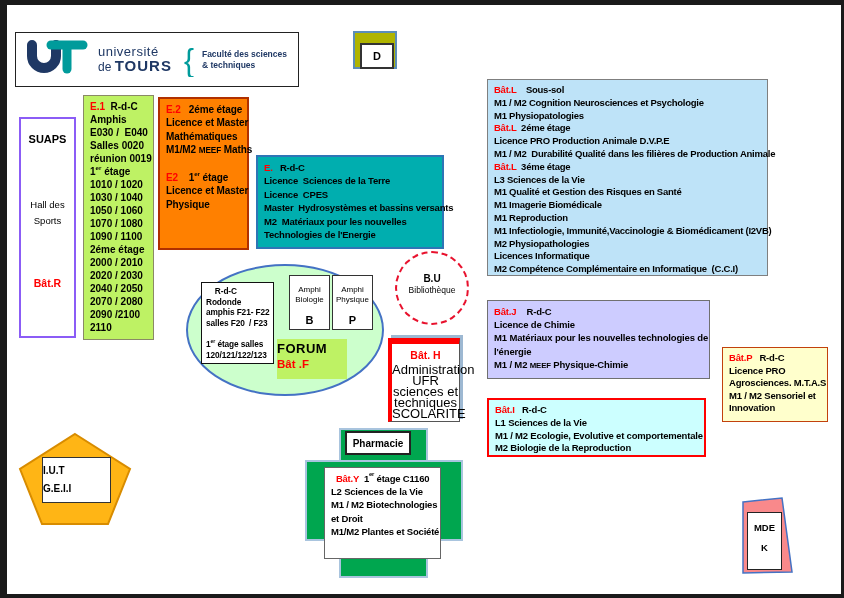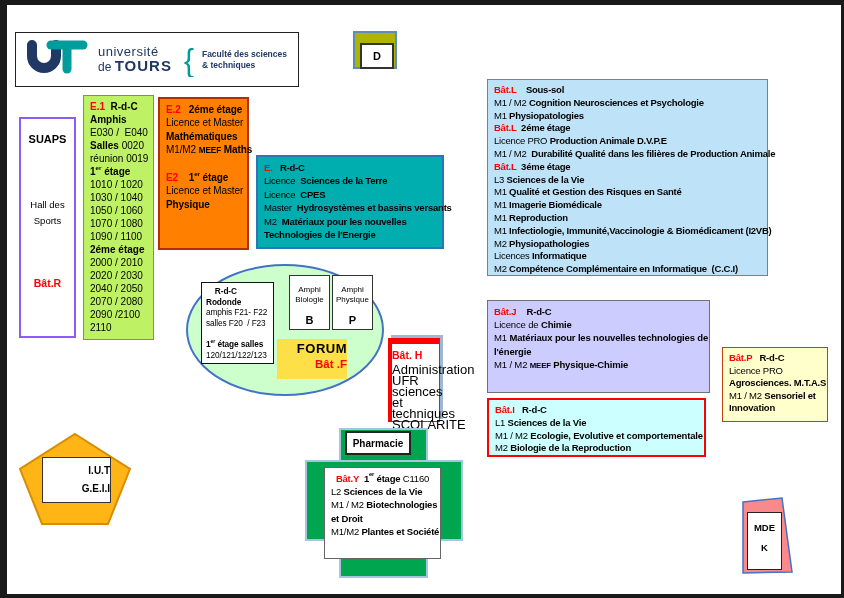--- a/index.html
+++ b/index.html
@@ -2,21 +2,21 @@
 <html><head>
 <meta charset="utf-8">
 <style>
   html,body{margin:0;padding:0;background:#fff;font-family:"Liberation Sans",sans-serif;}
   .page{position:relative;width:844px;height:598px;background:#fff;overflow:hidden;}
   .abs{position:absolute;box-sizing:border-box;}
   .bar{background:#1a1a1a;}
   .ln{white-space:pre;}
   .sg-r{color:#f00;font-weight:bold;}
   .sg-b{font-weight:bold;}
-  .sg-n{font-weight:normal;}
+  .sg-n{font-weight:bold;}
   .sg-m{font-weight:bold;font-size:82%;}
   .sg-sup{font-weight:bold;font-size:62%;vertical-align:top;line-height:1;}
 
   
   .logo-box{left:15px;top:32px;width:284px;height:55px;background:#fff;border:1px solid #222;display:flex;align-items:center;padding:4px 6px;}
   .logo-text{color:#1F3864;line-height:1;margin-left:2px;}
   .logo-univ{font-size:13px;letter-spacing:.5px;}
   .logo-de{font-size:12px;}
   .logo-tours{font-size:15px;font-weight:bold;letter-spacing:1px;}
   .logo-brace{color:#009B9B;font-size:30px;font-weight:200;margin:0 8px 0 12px;transform:scaleY(1.05);}
@@ -35,60 +35,60 @@
   
   .lbox{padding:4px 6px;font-size:10px;}
   .e1{left:83px;top:95px;width:71px;height:245px;background:#bef264;border:1px solid #8a8a66;}
   .e1 .ln{line-height:13px;}
   .e2{left:158px;top:97px;width:91px;height:153px;background:#FF8000;border:2px solid #B03000;}
   .e2 .ln{line-height:13.4px;letter-spacing:-.1px;}
   .teal{left:256px;top:155px;width:188px;height:94px;background:#00AEAF;border:2px solid #2E75B6;font-size:9.5px;}
   .teal .ln{line-height:13.4px;letter-spacing:-.2px;}
   .batl{left:487px;top:79px;width:281px;height:197px;background:#BEE3F8;border:1px solid #7f7f7f;font-size:9.5px;}
   .batl .ln{line-height:12.8px;letter-spacing:-.25px;}
-  .batj{left:487px;top:300px;width:223px;height:93px;background:#CDCCFF;border:1.5px solid #707070;font-size:9.5px;}
+  .batj{left:487px;top:300px;width:223px;height:79px;background:#CDCCFF;border:1.5px solid #707070;font-size:9.5px;}
   .batj .ln{line-height:13.2px;letter-spacing:-.15px;}
   .batp{left:722px;top:347px;width:106px;height:75px;background:#FFFFCC;border:1px solid #c2410c;font-size:9.5px;}
   .batp .ln{line-height:12.6px;letter-spacing:-.2px;}
   .bati{left:487px;top:398px;width:219px;height:59px;background:#CCFFFF;border:2px solid #f00;font-size:9.5px;}
   .bati .ln{line-height:12.8px;letter-spacing:-.2px;}
   .baty{left:324px;top:467px;width:117px;height:92px;background:#fff;border:1.5px solid #666;font-size:9.5px;}
   .baty .ln{line-height:13.2px;letter-spacing:-.2px;}
 
   
   .forum-ellipse{left:186px;top:264px;width:198px;height:132px;background:#CCFFCC;border:2px solid #4472C4;border-radius:50%;}
   .rodonde{left:201px;top:282px;width:73px;height:82px;background:#fff;border:1.5px solid #111;font-size:8.3px;padding:3px 4px;}
   .rodonde .ln{line-height:10.6px;letter-spacing:-.1px;}
   .amphi{background:#fff;border:1.5px solid #333;text-align:center;font-size:8px;line-height:1.25;padding-top:9px;}
   .amphi .letter{font-size:11px;font-weight:bold;margin-top:9px;}
   .amphi-b{left:289px;top:275px;width:41px;height:55px;}
   .amphi-p{left:332px;top:275px;width:41px;height:55px;}
-  .forum-label{left:277px;top:339px;width:70px;height:40px;background:#fde047;text-align:right;}
+  .forum-label{left:277px;top:339px;width:70px;height:40px;background:#bef264;text-align:left;}
   .forum-label .f{font-weight:bold;font-size:13px;letter-spacing:.5px;margin-top:2px;}
   .forum-label .bf{color:#f00;font-weight:bold;font-size:11.5px;margin-top:2px;}
 
   
   .bu{left:395px;top:251px;width:74px;height:74px;background:#fff;border:2px dashed #E8112D;border-radius:50%;text-align:center;}
   .bu .t{font-weight:bold;font-size:10px;margin-top:20px;}
   .bu .s{font-size:8.5px;margin-top:1px;}
 
   
-  .bath{left:388px;top:338px;width:52px;height:84px;background:#fff;border:1.5px solid #555;border-top:6px solid #f00;border-left:4px solid #f00;box-shadow:3px -3px 0 0 #9DB8D2;text-align:left;}
+  .bath{left:388px;top:338px;width:72px;height:84px;background:#fff;border:1.5px solid #555;border-top:6px solid #f00;border-left:4px solid #f00;box-shadow:3px -3px 0 0 #9DB8D2;text-align:center;}
   .bath .t{color:#f00;font-weight:bold;font-size:10.5px;margin-top:5px;}
   .bath .s{font-size:13px;line-height:11px;margin-top:3px;}
 
   
   .cross{background:#00A64F;border:2px solid #A9C4DE;}
   .cross-v{left:339px;top:428px;width:89px;height:150px;}
   .cross-h{left:305px;top:460px;width:158px;height:81px;}
   .cross-patch{left:342px;top:463px;width:83px;height:75px;background:#00A64F;}
   .pharm-label{left:345px;top:431px;width:66px;height:24px;background:#fff;border:2px solid #222;display:flex;align-items:center;justify-content:center;font-weight:bold;font-size:10px;}
 
   
-  .iut-inner{left:42px;top:457px;width:69px;height:46px;background:#fff;border:1.5px solid #333;text-align:right;font-weight:bold;font-size:10px;}
+  .iut-inner{left:42px;top:457px;width:69px;height:46px;background:#fff;border:1.5px solid #333;text-align:left;font-weight:bold;font-size:10px;}
   .iut-inner div{margin-top:7px;}
   .mde-inner{left:747px;top:512px;width:35px;height:58px;background:#fff;border:1.5px solid #222;text-align:center;font-weight:bold;font-size:9.5px;}
   .mde-inner div{margin-top:9px;}
 </style>
 </head>
 <body>
 
 <div class="page">
 
   <div class="abs bar" style="left:0;top:0;width:844px;height:5px;"></div>
@@ -205,20 +205,24 @@
   <div class="abs amphi amphi-p">
     <div>Amphi</div>
     <div>Physique</div>
     <div class="letter">P</div>
   </div>
   <div class="abs forum-label">
     <div class="f">FORUM</div>
     <div class="bf">Bât .F</div>
   </div>
 
+  <div class="abs bu">
+    <div class="t">B.U</div>
+    <div class="s">Bibliothèque</div>
+  </div>
 
   <div class="abs bath">
     <div class="t">Bât. H</div>
     <div class="s">
       <div>Administration</div>
       <div>UFR sciences et</div>
       <div>techniques</div>
       <div>SCOLARITE</div>
     </div>
   </div>

